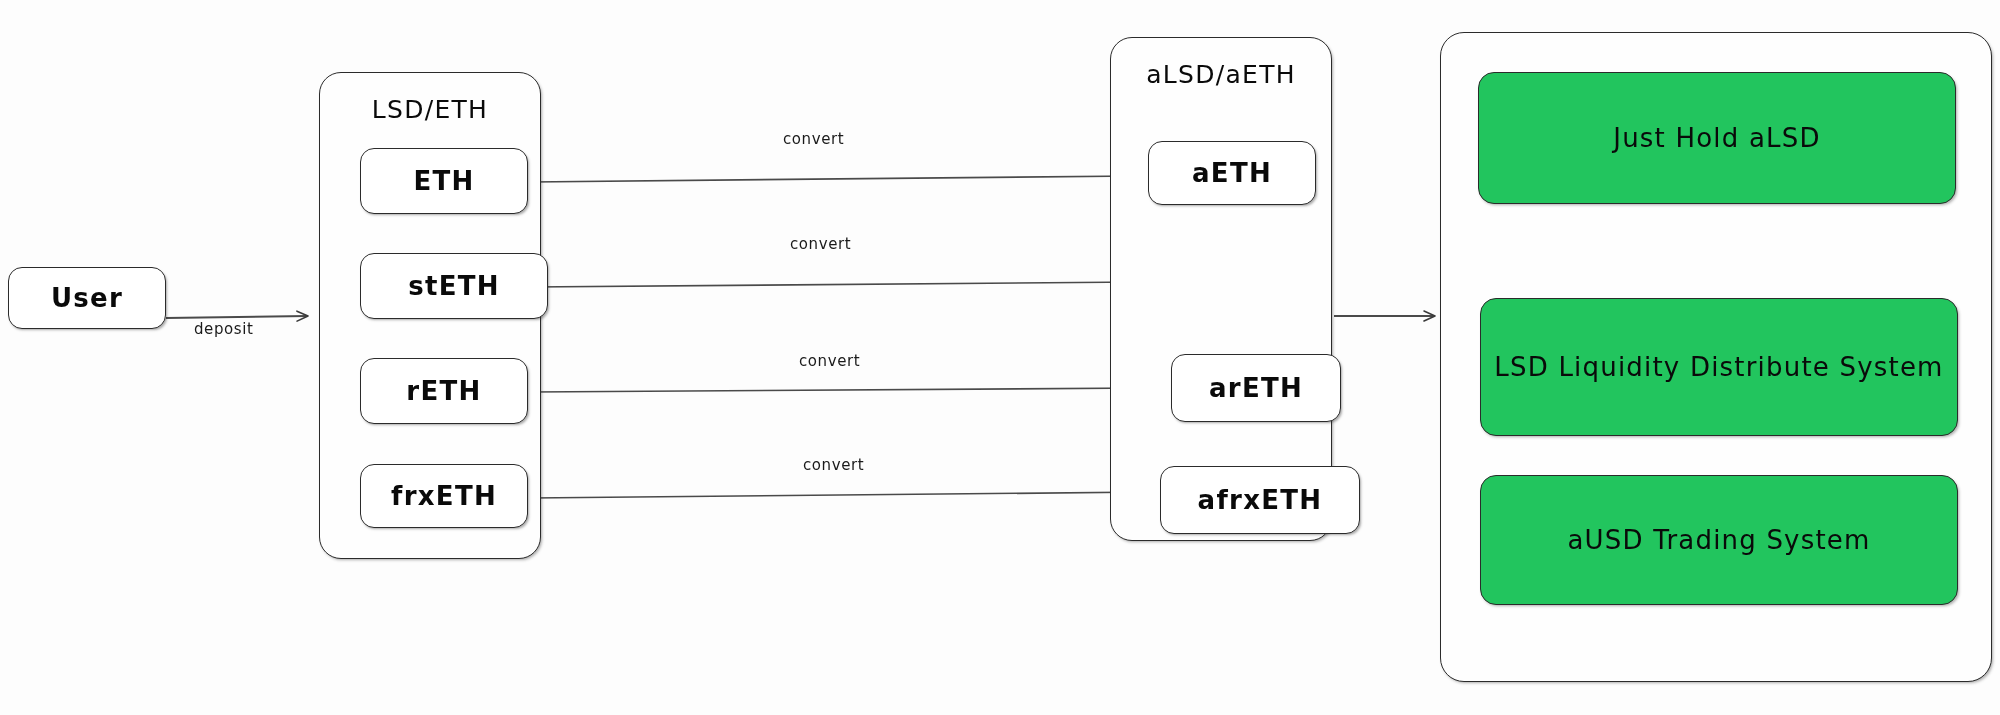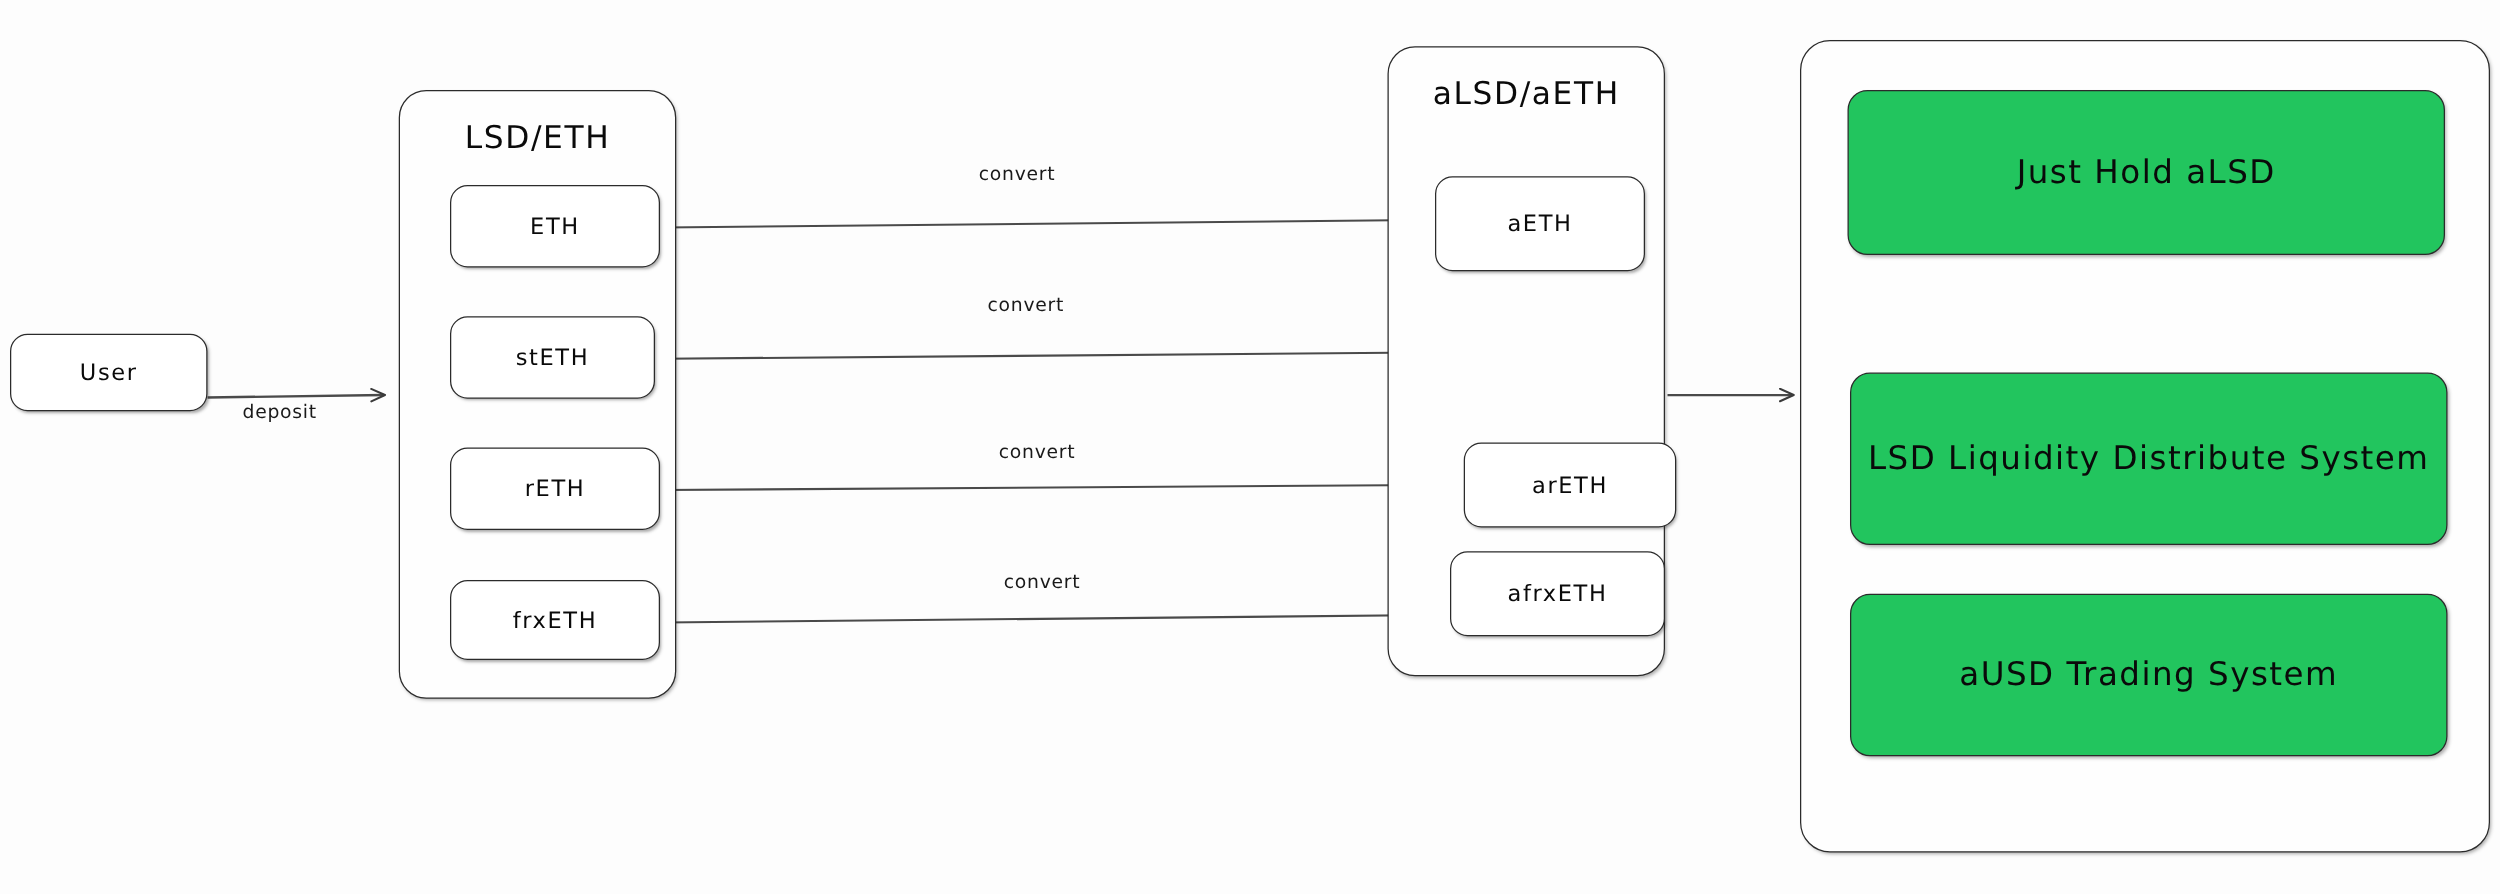--- a/index.html
+++ b/index.html
@@ -29,22 +29,22 @@
     background: #ffffff;
     border: 1.6px solid #2b2b2b;
     border-radius: 14px;
     display: flex;
     align-items: center;
     justify-content: center;
     box-shadow: 1.5px 2px 2.5px -1px rgba(40,40,40,0.40);
   }
   .node-label {
     font-family: "DejaVu Sans", sans-serif;
-    font-size: 18px;
-    font-weight: 400;
+    font-size: 26px;
+    font-weight: 700;
     color: #0a0a0a;
     letter-spacing: 1.3px;
     white-space: nowrap;
     text-align: center;
   }
   .group {
     position: absolute;
     background: #fefefe;
     border: 1.6px solid #2b2b2b;
     border-radius: 22px;
@@ -118,46 +118,46 @@
   </div>
 
   <div class="group" style="left:319px; top:72px; width:222px; height:487px;">
     <div class="group-title" style="top:22px;">LSD/ETH</div>
   </div>
 
   <div class="node" style="left:360px; top:148px; width:168px; height:66px;">
     <span class="node-label">ETH</span>
   </div>
 
-  <div class="node" style="left:360px; top:253px; width:164px; height:66px;">
+  <div class="node" style="left:360px; top:253px; width:188px; height:66px;">
     <span class="node-label">stETH</span>
   </div>
 
   <div class="node" style="left:360px; top:358px; width:168px; height:66px;">
     <span class="node-label">rETH</span>
   </div>
 
   <div class="node" style="left:360px; top:464px; width:168px; height:64px;">
     <span class="node-label">frxETH</span>
   </div>
 
   <div class="group" style="left:1110px; top:37px; width:222px; height:504px;">
     <div class="group-title" style="top:22px;">aLSD/aETH</div>
   </div>
 
-  <div class="node" style="left:1148px; top:141px; width:168px; height:76px;">
+  <div class="node" style="left:1148px; top:141px; width:168px; height:64px;">
     <span class="node-label">aETH</span>
   </div>
 
 
   <div class="node" style="left:1156px; top:354px; width:170px; height:68px;margin-left:15px;">
     <span class="node-label">arETH</span>
   </div>
 
-  <div class="node" style="left:1160px; top:441px; width:172px; height:68px;justify-content:center;">
+  <div class="node" style="left:1160px; top:466px; width:200px; height:68px;justify-content:center;">
     <span class="node-label">afrxETH</span>
   </div>
 
   <div class="group" style="left:1440px; top:32px; width:552px; height:650px; border-radius:24px;">
   </div>
 
   <div class="panel-item" style="left:1478px; top:72px; width:478px; height:132px;">
     <span class="panel-item-label">Just Hold aLSD</span>
   </div>
 

